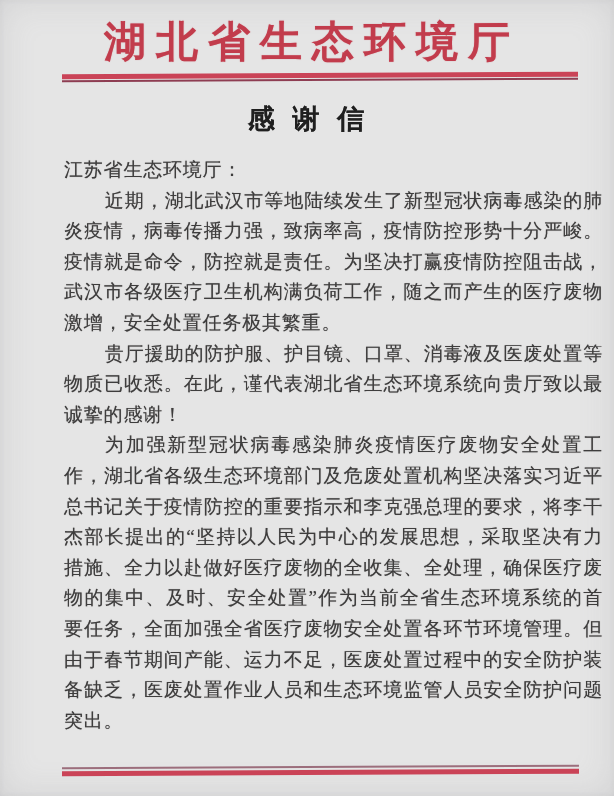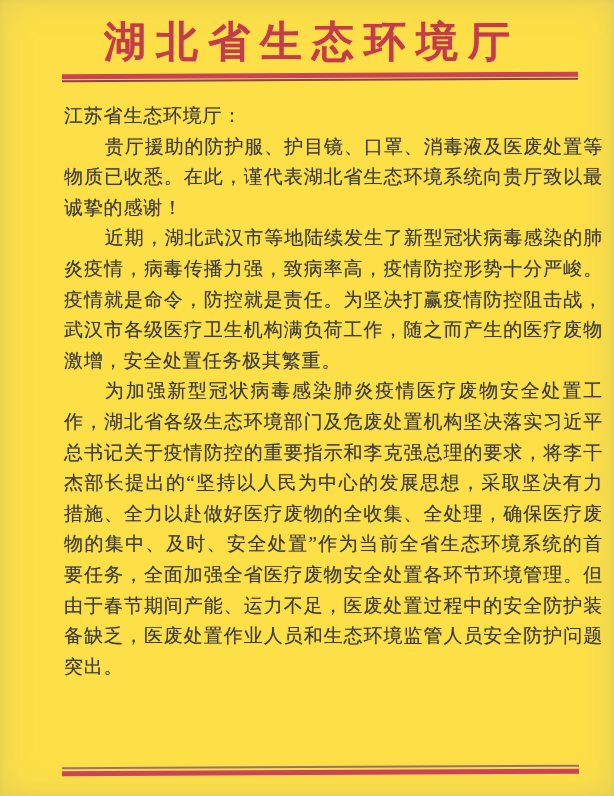--- a/index.html
+++ b/index.html
@@ -5,21 +5,21 @@
   html, body {
     margin: 0;
     padding: 0;
     background: #ffffff;
     font-family: "Liberation Serif", "DejaVu Serif", serif;
   }
   .page {
     position: relative;
     width: 614px;
     height: 796px;
-    background: #fde047;
+    background: #e5e5e5;
     box-shadow:
       inset 0 0 34px rgba(140,140,146,0.22),
       inset 0 0 5px rgba(120,120,126,0.10);
     overflow: hidden;
   }
   
   .letterhead {
     margin: 0;
     padding-top: 19px;
     text-align: center;
@@ -100,25 +100,26 @@
 <div class="page">
 
   <header>
     <h1 class="letterhead">湖北省生态环境厅</h1>
     <div class="rule-top">
       <div class="rule-thick"></div>
       <div class="rule-thin"></div>
     </div>
   </header>
 
+  <h2 class="doc-title">感 谢 信</h2>
 
   <main class="body-text">
     <p class="salutation">江苏省生态环境厅：</p>
+    <p class="para">近期，湖北武汉市等地陆续发生了新型冠状病毒感染的肺炎疫情，病毒传播力强，致病率高，疫情防控形势十分严峻。疫情就是命令，防控就是责任。为坚决打赢疫情防控阻击战，武汉市各级医疗卫生机构满负荷工作，随之而产生的医疗废物激增，安全处置任务极其繁重。</p>
     <p class="para">贵厅援助的防护服、护目镜、口罩、消毒液及医废处置等物质已收悉。在此，谨代表湖北省生态环境系统向贵厅致以最诚挚的感谢！</p>
-    <p class="para">近期，湖北武汉市等地陆续发生了新型冠状病毒感染的肺炎疫情，病毒传播力强，致病率高，疫情防控形势十分严峻。疫情就是命令，防控就是责任。为坚决打赢疫情防控阻击战，武汉市各级医疗卫生机构满负荷工作，随之而产生的医疗废物激增，安全处置任务极其繁重。</p>
     <p class="para">为加强新型冠状病毒感染肺炎疫情医疗废物安全处置工作，湖北省各级生态环境部门及危废处置机构坚决落实习近平总书记关于疫情防控的重要指示和李克强总理的要求，将李干杰部长提出的“坚持以人民为中心的发展思想，采取坚决有力措施、全力以赴做好医疗废物的全收集、全处理，确保医疗废物的集中、及时、安全处置”作为当前全省生态环境系统的首要任务，全面加强全省医疗废物安全处置各环节环境管理。但由于春节期间产能、运力不足，医废处置过程中的安全防护装备缺乏，医废处置作业人员和生态环境监管人员安全防护问题突出。</p>
   </main>
 
   <footer class="rule-bottom">
     <div class="rule-thin"></div>
     <div class="rule-thick"></div>
   </footer>
 
 </div>
 

